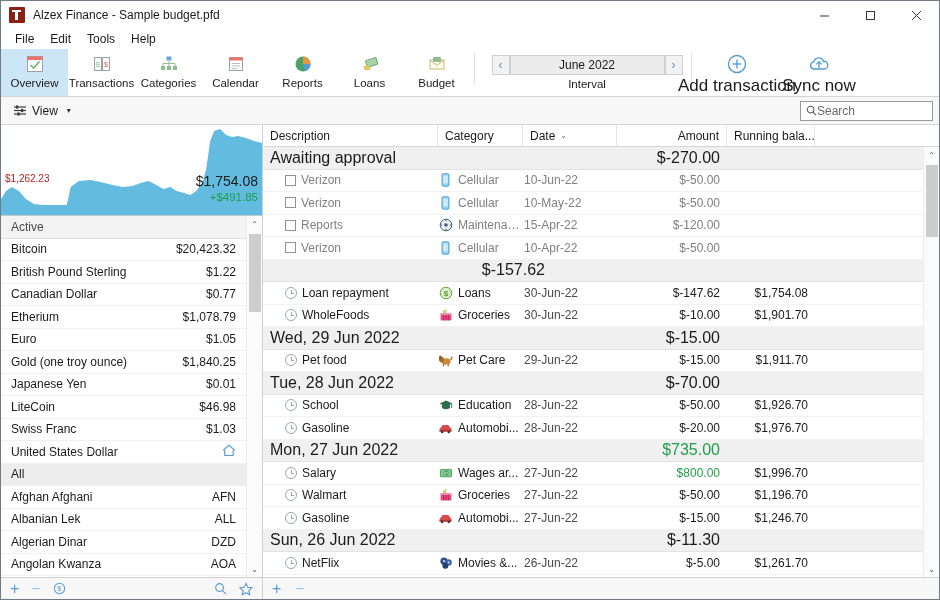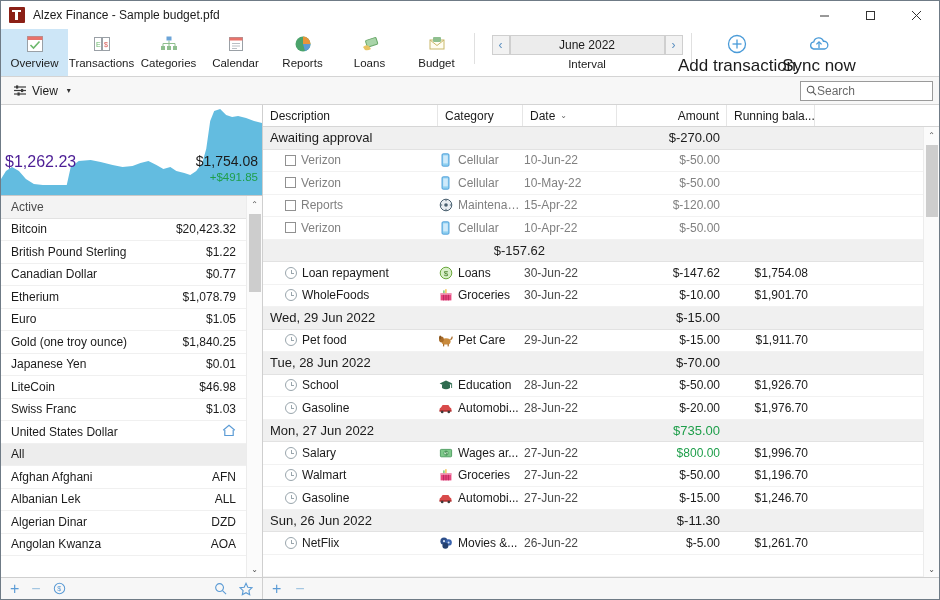--- a/index.html
+++ b/index.html
@@ -135,21 +135,21 @@
     border-right:1px solid #cfcfcf;
     background:#ffffff;
   }
   .spark-wrap {
     height:90px; min-height:90px;
     position:relative; background:#ffffff; overflow:hidden;
   }
   .spark-wrap svg { position:absolute; inset:0; width:100%; height:100%; }
   .spk-left {
     position:absolute; left:4px; top:48px;
-    font-size:16px; font-weight:400; color:#4c1d95;
+    font-size:10px; font-weight:400; color:#b91c1c;
   }
   .spk-right {
     position:absolute; right:4px; top:48px;
     font-size:14px; color:#1b1b1b; text-align:right;
   }
   .spk-delta {
     position:absolute; right:4px; top:66px;
     font-size:11.5px; color:#1e9e4a; text-align:center;
   }
 
@@ -209,21 +209,21 @@
   .th.amt   { width:110px; justify-content:flex-end; }
   .th.bal   { width:88px; }
   .th.spacer{ flex:1; border-right:none; }
   .sortcaret { margin-left:5px; font-size:8px; color:#666; }
 
   .tbl-body { flex:1; min-height:0; display:flex; background:#ffffff; overflow:hidden; }
   .tbl-rows { flex:1; min-width:0; overflow:hidden; }
 
   .grp {
     height:22.5px; display:flex; align-items:center;
-    background:#f0f0f0; font-size:13px; color:#1b1b1b;
+    background:#f0f0f0; font-size:16px; color:#1b1b1b;
     border-bottom:1px solid #e2e2e2;
   }
   .grp .g-lab { width:175px; padding-left:7px; white-space:nowrap; overflow:hidden; }
   .grp .g-pad { width:179px; }
   .grp .g-amt { width:110px; text-align:right; padding-right:7px; }
   .grp .g-rest{ flex:1; }
   .g-amt.pos { color:#1e9e4a; }
 
   .trow {
     height:22.5px; display:flex; align-items:center;
@@ -283,20 +283,26 @@
       </div>
       <div class="win-btn close">
         <svg width="11" height="11" viewBox="0 0 11 11">
             <line x1="1" y1="1" x2="10" y2="10" stroke="#333" stroke-width="1"></line>
             <line x1="10" y1="1" x2="1" y2="10" stroke="#333" stroke-width="1"></line>
           </svg>
       </div>
     </div>
   </div>
 
+  <div class="menubar">
+    <div class="menu-item">File</div>
+    <div class="menu-item">Edit</div>
+    <div class="menu-item">Tools</div>
+    <div class="menu-item">Help</div>
+  </div>
 
   <div class="ribbon">
 
     <div class="rib-btn active">
       <span class="rib-ico">
         <svg width="20" height="20" viewBox="0 0 20 20">
           <rect x="2.5" y="2.5" width="15" height="15" fill="#fff" stroke="#9aa0a6" stroke-width="1"></rect>
           <rect x="2.5" y="2.5" width="15" height="3.5" fill="#e8736b"></rect>
           <polyline points="5.5,11 8.5,14 14.5,7.5" fill="none" stroke="#6cb86c" stroke-width="1.6"></polyline>
         </svg>

